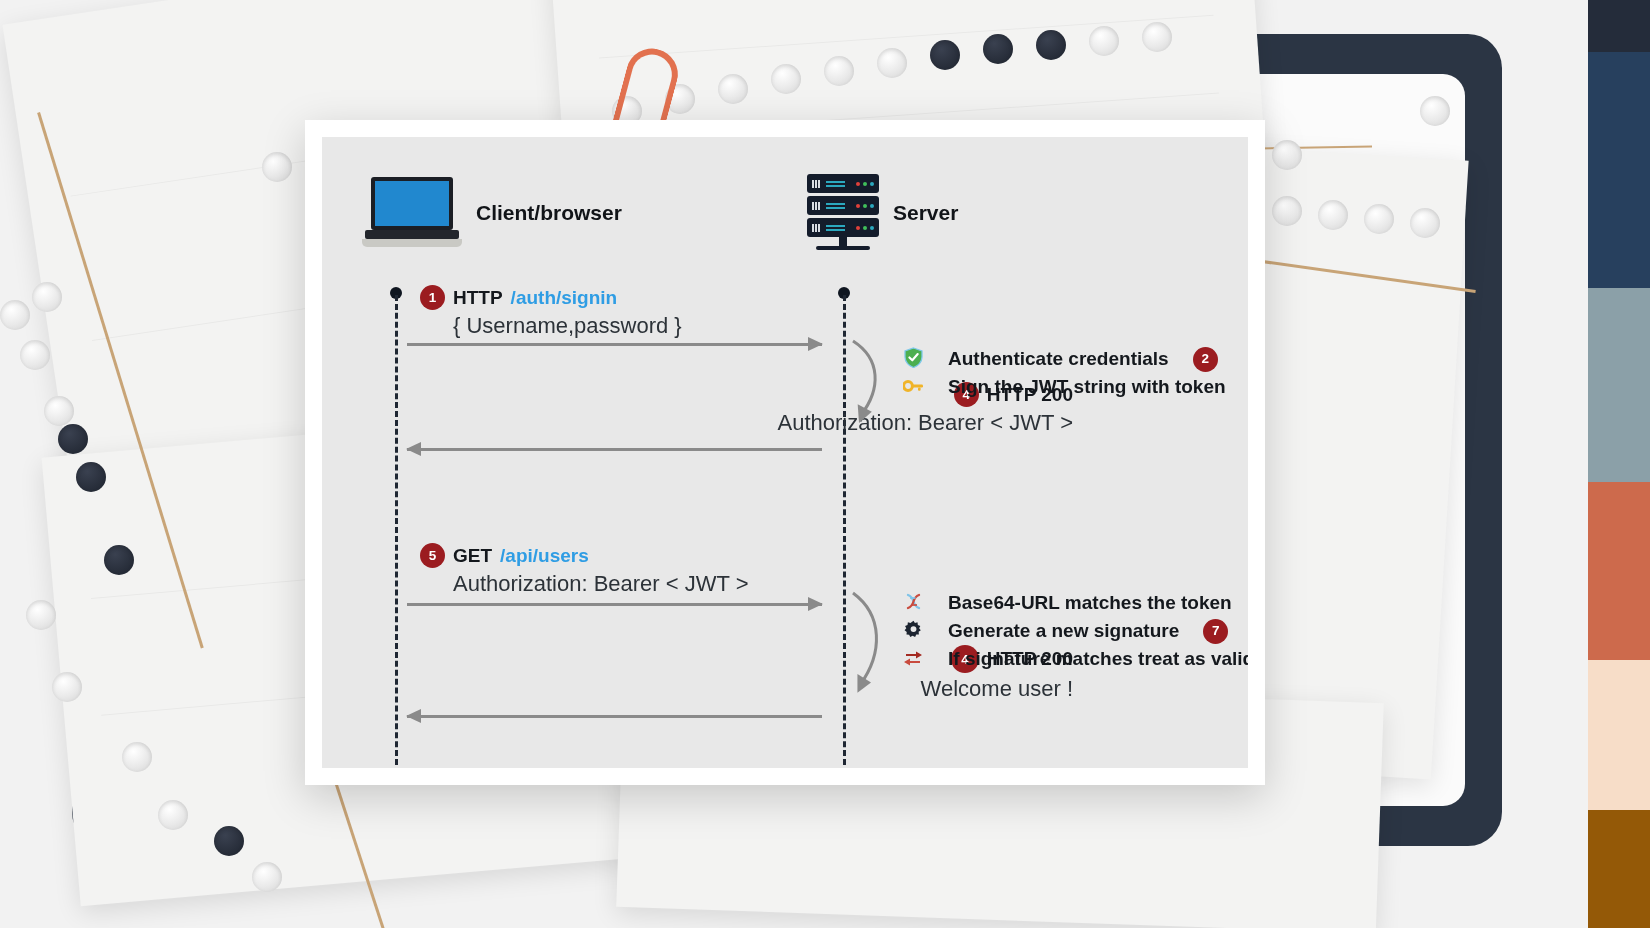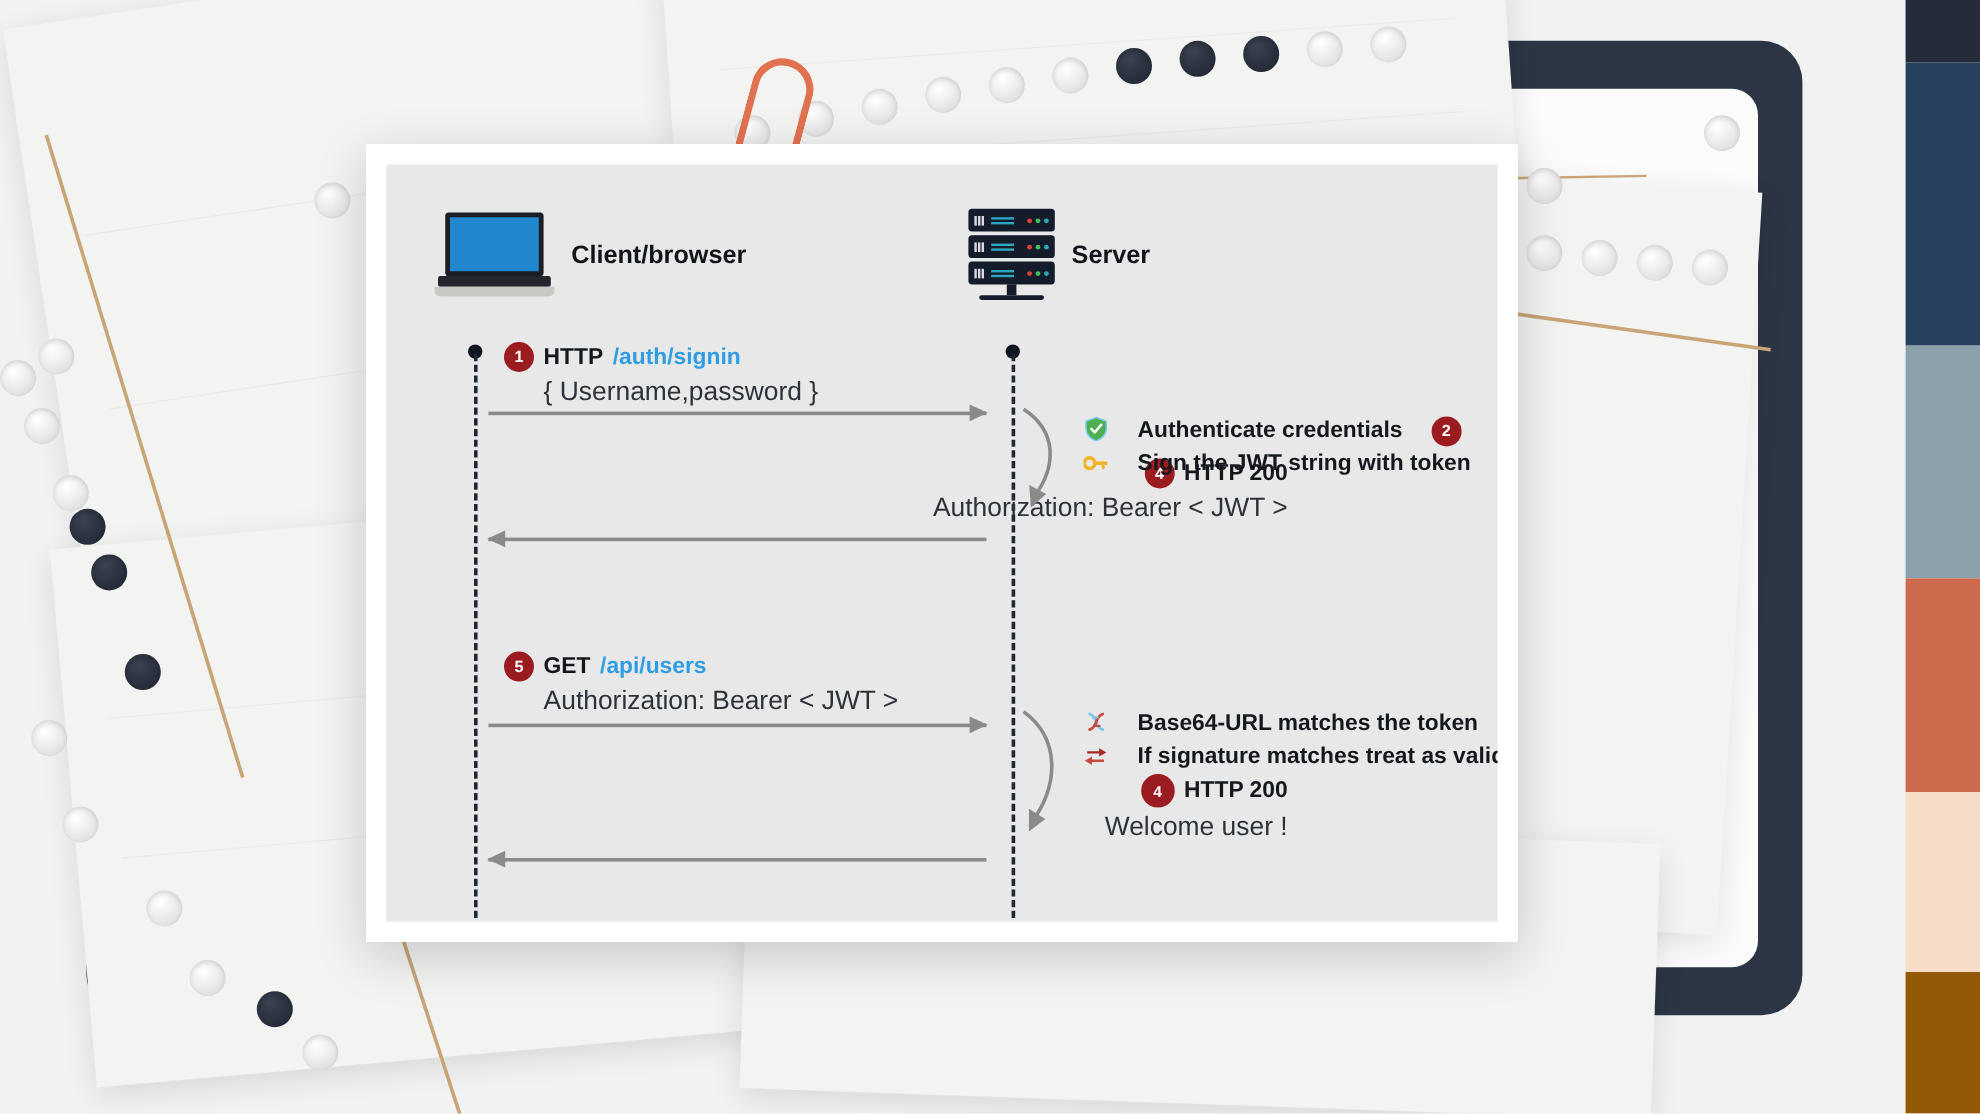--- a/index.html
+++ b/index.html
@@ -481,20 +481,30 @@
             <path d="M4 16 C 12 13, 7 6, 15 3" fill="none" stroke="#c94b3e" stroke-width="2.3" stroke-linecap="round"></path>
             <line x1="6" y1="6" x2="11.5" y2="6" stroke="#7fc3e8" stroke-width="1.7"></line>
             <line x1="7.5" y1="13" x2="13" y2="13" stroke="#c94b3e" stroke-width="1.7"></line>
           </svg>
         </span>
         <span class="step-text">Base64-URL matches the token</span>
         <span class="badge">6</span>
       </div>
       <div class="step-row">
         <span class="step-ico">
+          <svg width="19" height="19" viewBox="0 0 20 20">
+            <path fill="#1c2430" d="M10 0.8l1.5 2.3 2.7-.7.4 2.8 2.6 1-1.3 2.5 1.8 2.1-2.3 1.6.3 2.8-2.8.1-1.2 2.5L9 16.6l-2.4 1.3-1.2-2.5-2.8-.1.3-2.8L.6 10.8l1.8-2.1L1.1 6.2l2.6-1 .4-2.8 2.7.7z"></path>
+            <circle cx="10" cy="9.6" r="3.1" fill="#e8e8e8"></circle>
+          </svg>
+        </span>
+        <span class="step-text">Generate a new signature</span>
+        <span class="badge">7</span>
+      </div>
+      <div class="step-row">
+        <span class="step-ico">
           <svg width="20" height="17" viewBox="0 0 20 17">
             <path d="M3 5 H13 L13 2.5 L19 6 L13 9.5 V7 H3 Z" fill="#a32a22"></path>
             <path d="M17 12 H7 L7 9.5 L1 13 L7 16.5 V14 H17 Z" fill="#c94b3e"></path>
           </svg>
         </span>
         <span class="step-text">If signature matches treat as valid</span>
 
       </div>
     </div>
 

